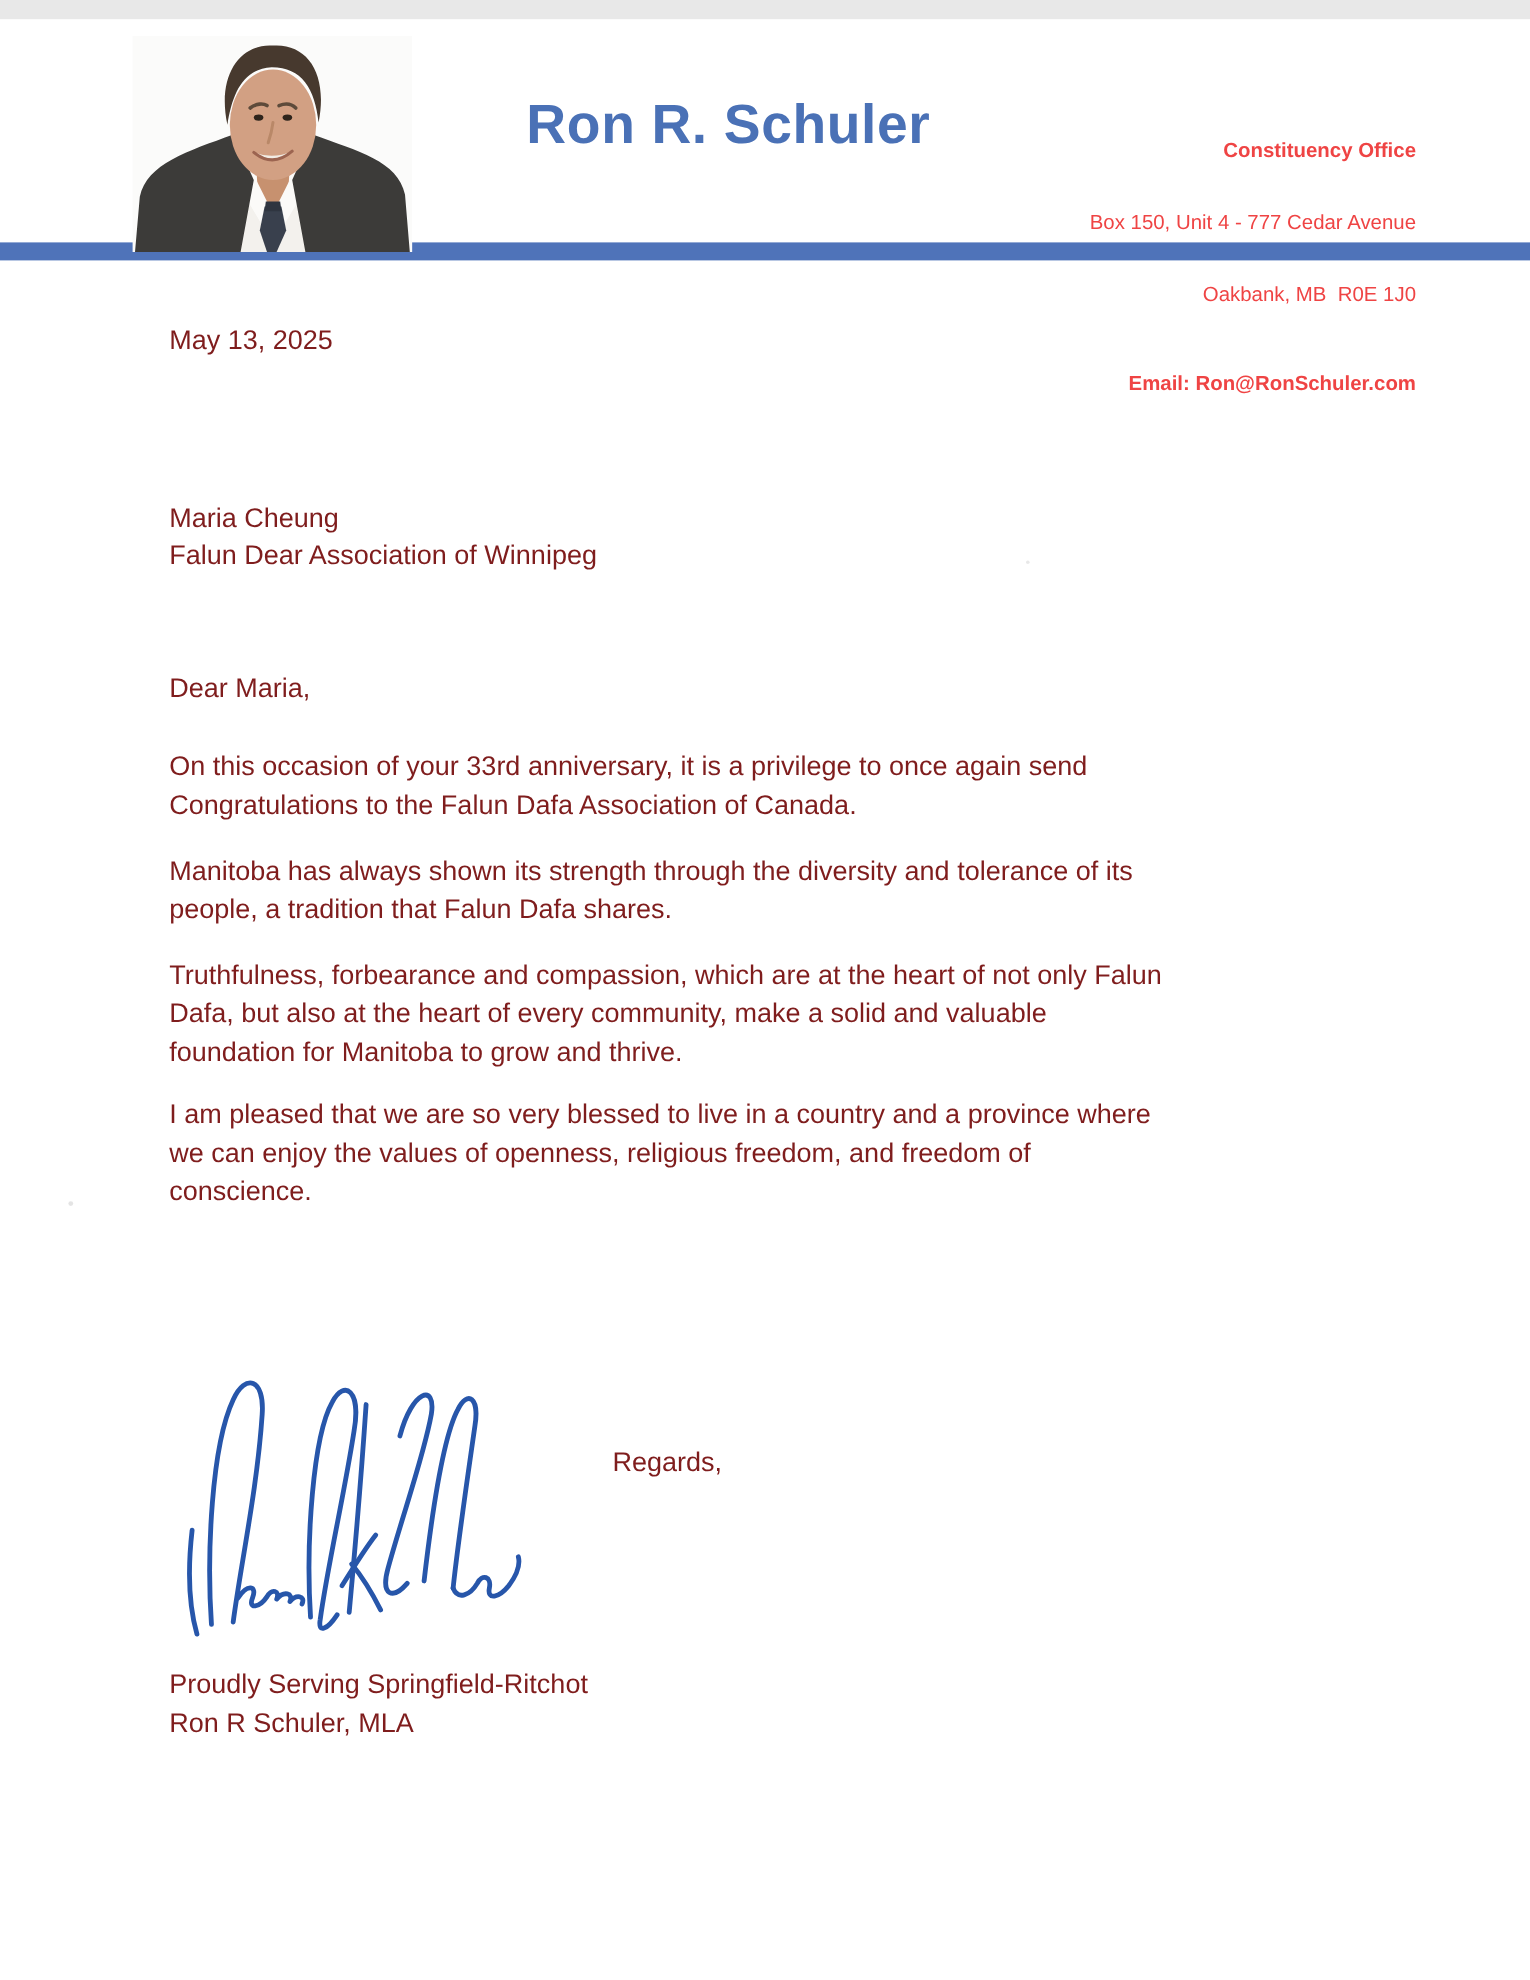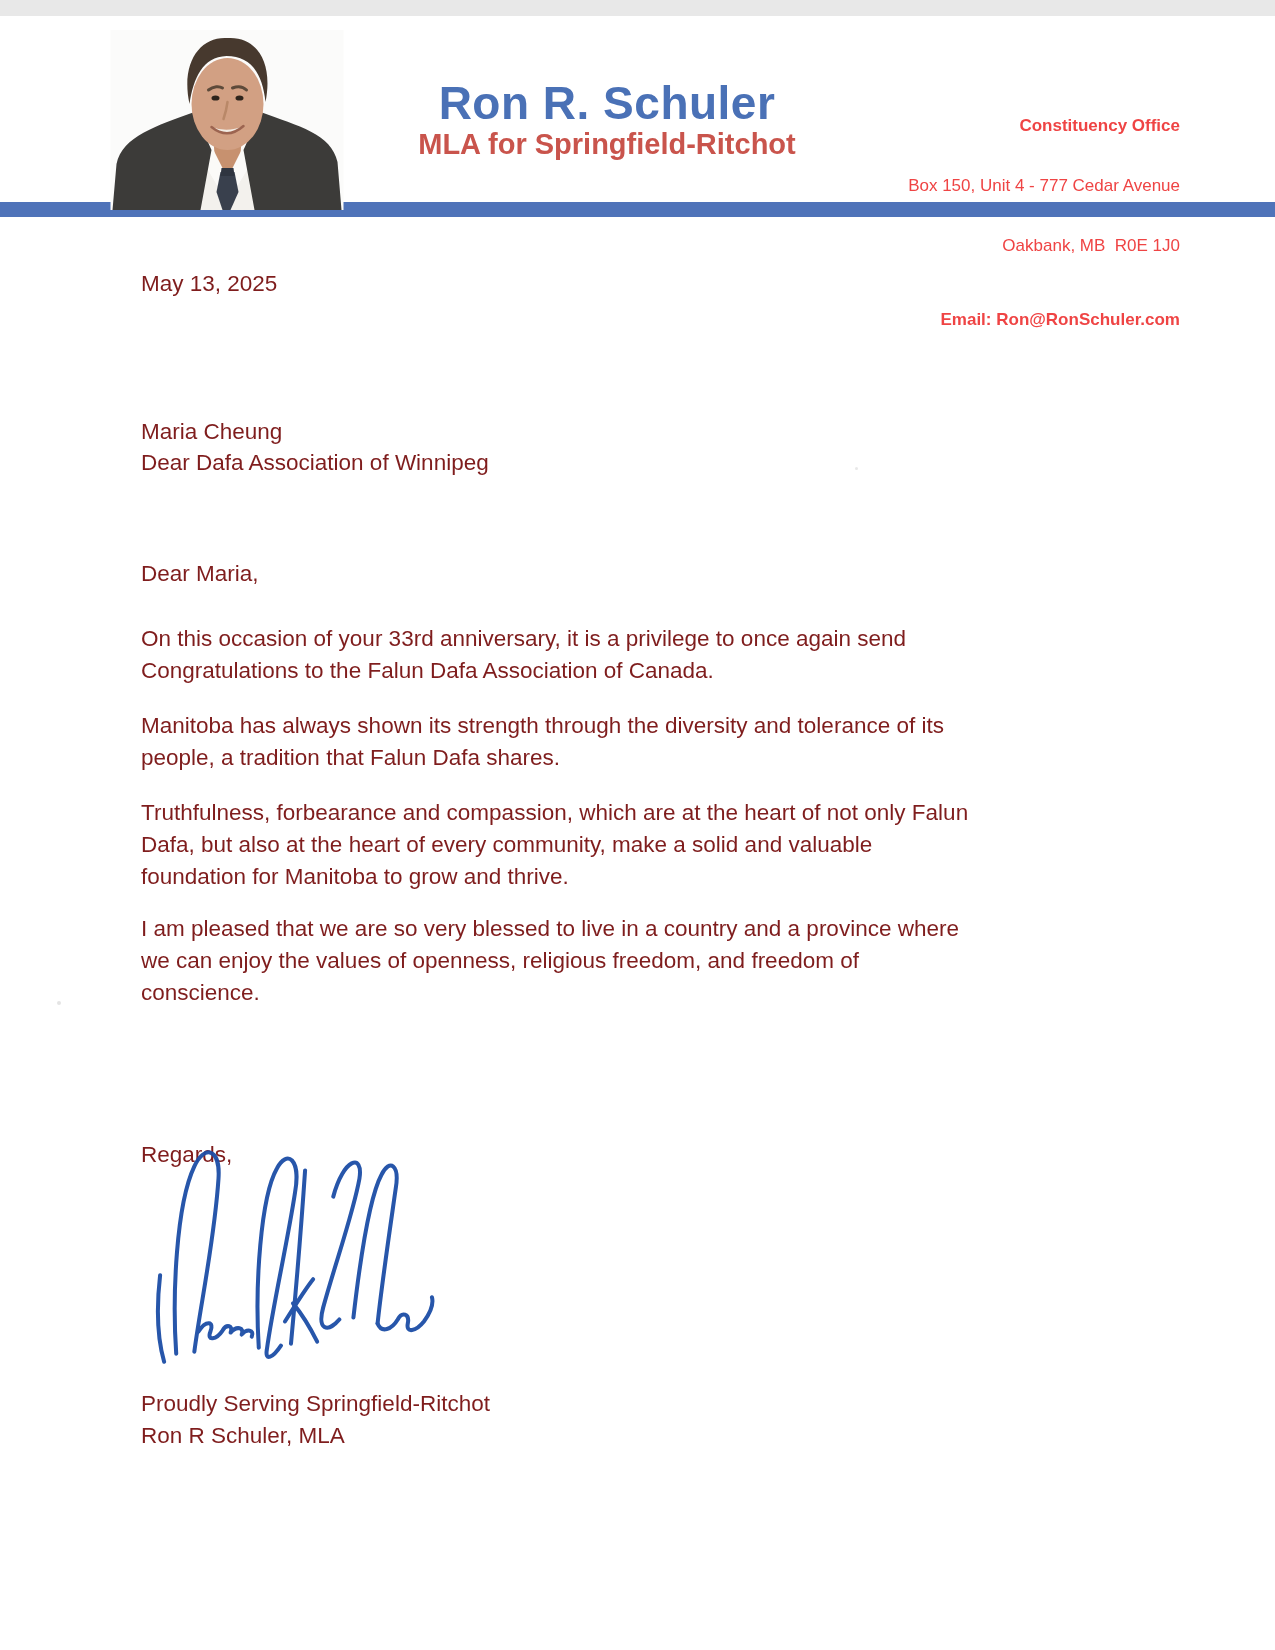--- a/index.html
+++ b/index.html
@@ -80,21 +80,21 @@
   }
   .date-line      { top: 252px; }
   .recipient      { top: 400px; line-height: 31px; }
   .salutation     { top: 542px; }
   .para-1         { top: 607px; }
   .para-2         { top: 694px; }
   .para-3         { top: 781px; }
   .para-4         { top: 897px; }
   .closing-line   { top: 1059px; }
   .closing-line sup { font-size: 14px; line-height: 0; position: relative; top: -8px; }
-  .valediction    { top: 1123px; z-index: 1; }
+  .valediction    { top: 1187px; z-index: 1; text-align: center; }
   .signoff        { top: 1372px; line-height: 32px; }
 
   .signature-svg {
     position: absolute;
     left: 146px;
     top: 1118px;
     width: 292px;
     height: 232px;
     z-index: 2;
   }
@@ -141,38 +141,37 @@
       <ellipse cx="129" cy="68" rx="4" ry="2.6" fill="#2e241c"></ellipse>
 
       <path d="M117 72 C116 80 114 86 113 89" stroke="#b98868" stroke-width="2.5" fill="none" stroke-linecap="round"></path>
 
       <path d="M101 97 Q117 110 133 96 Q117 103 101 97 Z" fill="#f2ece4"></path>
       <path d="M101 97 Q117 110 133 96" stroke="#9c6450" stroke-width="2.5" fill="none" stroke-linecap="round"></path>
     </svg>
 
     <div class="title-block">
       <div class="lh-name">Ron R. Schuler</div>
-      <div class="lh-role">MLA for Springfield-Ritchot</div>
     </div>
 
     <div class="contact-block">
       <div class="contact-office">Constituency Office</div>
       <div class="contact-addr1">Box 150, Unit 4 - 777 Cedar Avenue</div>
       <div class="contact-addr2">Oakbank, MB  R0E 1J0</div>
       <div class="contact-email">Email: Ron@RonSchuler.com</div>
     </div>
 
     <div class="lh-bar"></div>
   </div>
 
   <div class="body-text date-line">May 13, 2025</div>
 
   <div class="body-text recipient">
     <div>Maria Cheung</div>
-    <div>Dear Dafa Association of Winnipeg</div>
+    <div>Falun Dear Association of Winnipeg</div>
   </div>
 
   <div class="body-text salutation">Dear Maria,</div>
 
   <div class="body-text para-1">On this occasion of your 33rd anniversary, it is a privilege to once again send Congratulations to the Falun Dafa Association of Canada.</div>
   <div class="body-text para-2">Manitoba has always shown its strength through the diversity and tolerance of its people, a tradition that Falun Dafa shares.</div>
   <div class="body-text para-3">Truthfulness, forbearance and compassion, which are at the heart of not only Falun Dafa, but also at the heart of every community, make a solid and valuable foundation for Manitoba to grow and thrive.</div>
   <div class="body-text para-4">I am pleased that we are so very blessed to live in a country and a province where we can enjoy the values of openness, religious freedom, and freedom of conscience.</div>
 
 

